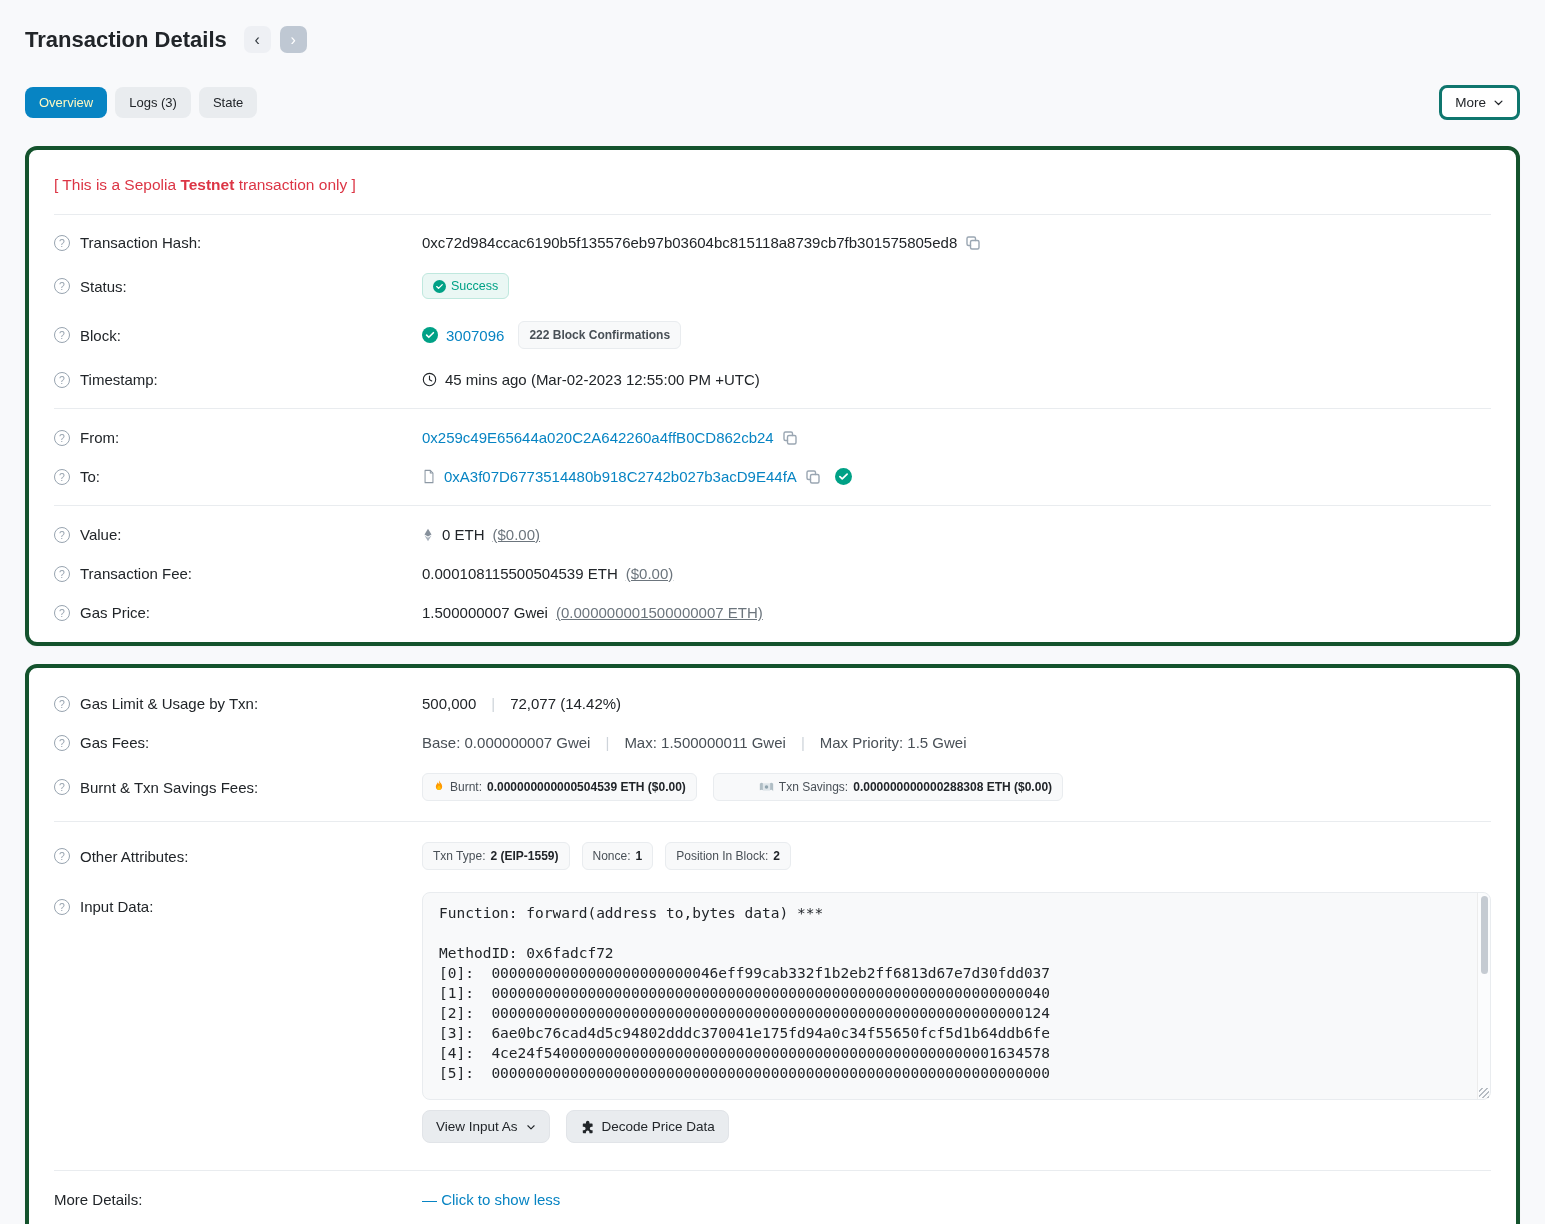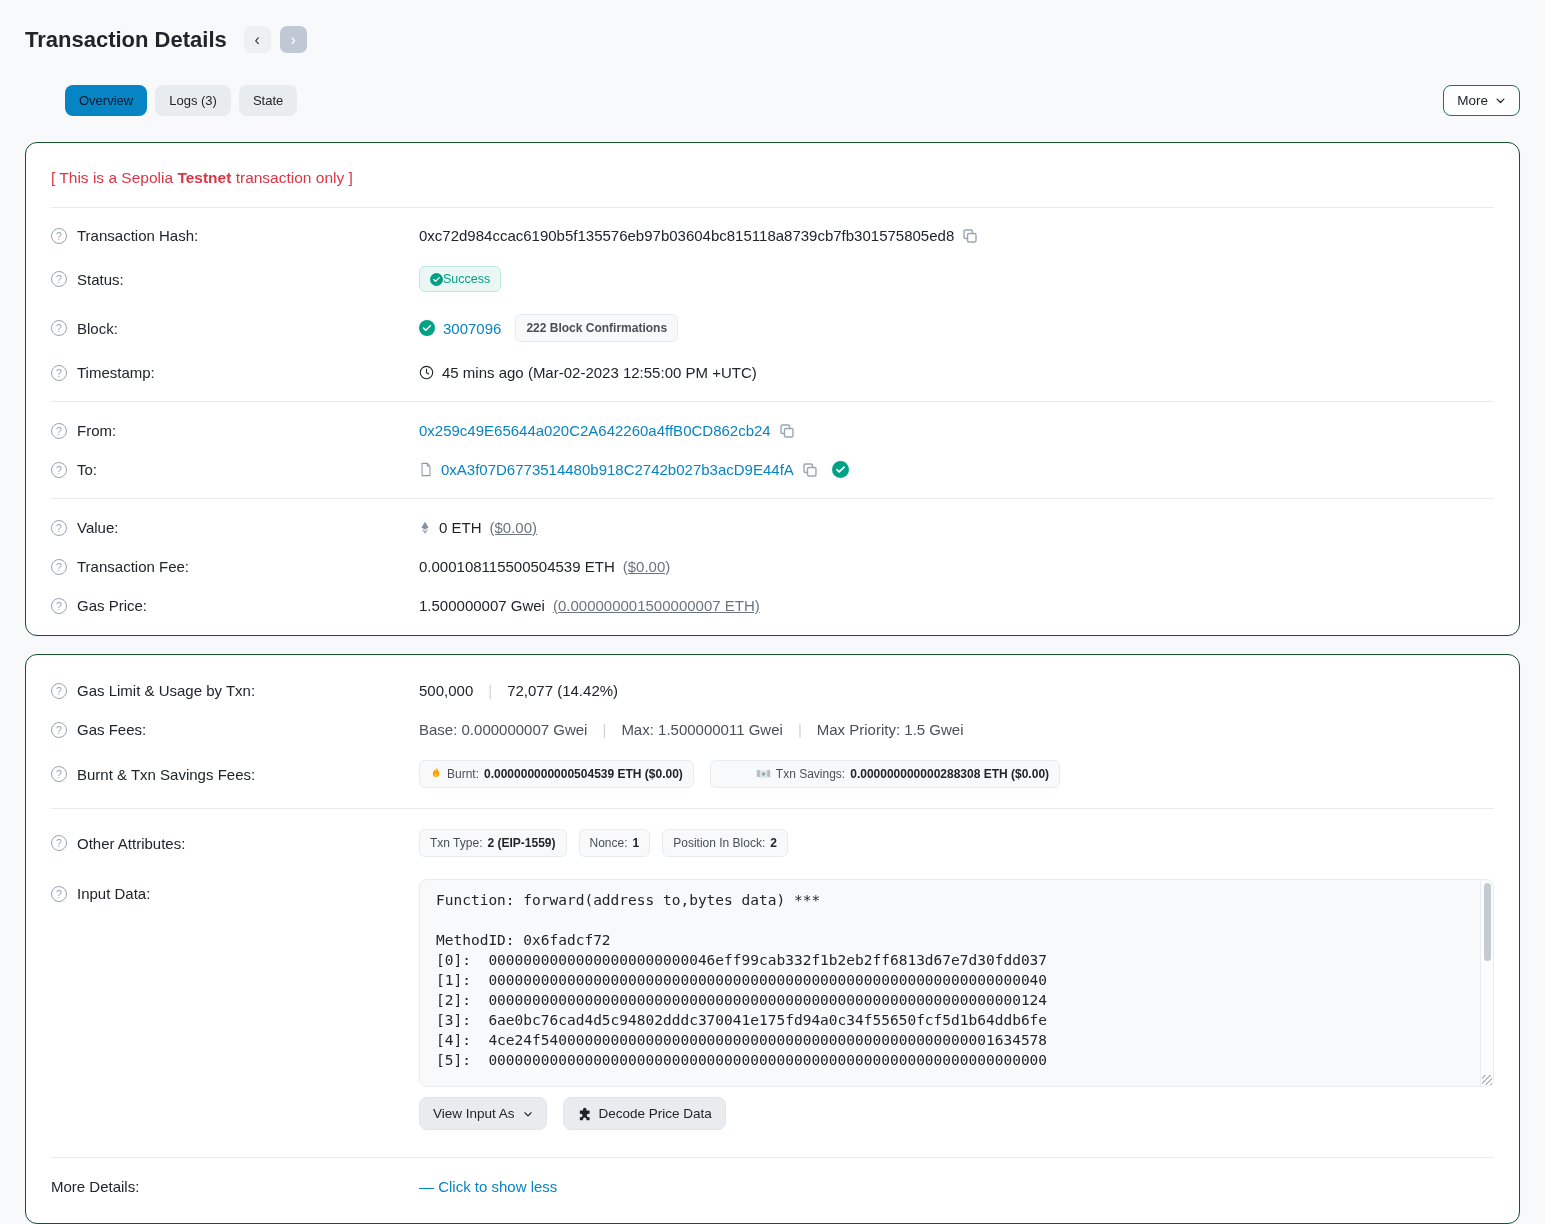--- a/index.html
+++ b/index.html
@@ -13,40 +13,40 @@
   
   .header { display:flex; align-items:center; gap:9px; margin:6px 0 32px; }
   .page-title { font-size:22px; font-weight:700; margin-right:8px; }
   .nav-btn { width:27px; height:27px; border-radius:7px; border:none; display:flex; align-items:center; justify-content:center; font-size:16px; cursor:pointer; line-height:1; }
   .nav-prev { background:#eef0f4; color:#343a40; }
   .nav-next { background:#bfc8d3; color:#ffffff; }
   
   .tabs-row { display:flex; align-items:center; margin-bottom:26px; }
   .tabs { display:flex; gap:8px; }
   .tab { padding:8px 14px; border-radius:8px; font-size:13px; font-weight:500; background:#e9ecef; color:#212529; cursor:pointer; }
-  .tab.active { background:#0784c3; color:#0f172a;margin-left:40px; }
-  .more-btn { margin-left:auto; background:#fff; border:1px solid #0f766e; border-radius:8px; padding:7px 13px; font-size:13.5px; display:flex; align-items:center; gap:7px; cursor:pointer; color:#212529; }
-  
-  .card { background:#fff; border:1px solid #14532d; border-radius:12px; padding:10px 25px; margin-bottom:18px; box-shadow:0 1px 2px rgba(30,45,65,.03); }
+  .tab.active { background:#0784c3; color:#fef9c3; }
+  .more-btn { margin-left:auto; background:#fff; border:3px solid #0f766e; border-radius:8px; padding:7px 13px; font-size:13.5px; display:flex; align-items:center; gap:7px; cursor:pointer; color:#212529; }
+  
+  .card { background:#fff; border:4px solid #14532d; border-radius:12px; padding:10px 25px; margin-bottom:18px; box-shadow:0 1px 2px rgba(30,45,65,.03); }
   .notice { padding:16px 0 20px; border-bottom:1px solid #e9ecef; margin-bottom:8px; color:#dc3545; font-size:15.5px; }
   .notice b { font-weight:700; }
   .divider { border-top:1px solid #e9ecef; margin:9px 0; }
   
   .row { display:flex; align-items:center; padding:11px 0; }
   .row.top { align-items:flex-start; }
   .row-label { width:368px; flex-shrink:0; display:flex; align-items:center; gap:10px; color:#212529; }
   .row.top .row-label { padding-top:6px; }
   .row-value { display:flex; align-items:center; gap:8px; flex:1; min-width:0; flex-wrap:wrap; }
   .qicon { width:16px; height:16px; border:1px solid #98a4b0; border-radius:50%; color:#98a4b0; font-size:10.5px; display:inline-flex; align-items:center; justify-content:center; flex-shrink:0; cursor:pointer; }
   .link { color:#0784c3; text-decoration:none; cursor:pointer; }
   .muted { color:#6c757d;text-decoration:underline; }
   .pipe { color:#ced4da; margin:0 7px; }
   .icon-btn { display:inline-flex; align-items:center; cursor:pointer; background:none; border:none; padding:0; }
   
-  .badge-success { display:inline-flex; align-items:center; background:#eaf7f4; border:1px solid #bfe8de; color:#00a186; font-size:12.5px; font-weight:500; padding:5px 10px; border-radius:6px; }
+  .badge-success { display:inline-flex; align-items:center; gap:5px; background:#eaf7f4; border:1px solid #bfe8de; color:#00a186; font-size:12.5px; font-weight:500; padding:5px 10px; border-radius:6px; }
   .badge-confirm { background:#f8f9fa; border:1px solid #e9ecef; border-radius:6px; padding:6px 10px; font-size:12px; font-weight:600; color:#495057; }
   .badge-gray { display:inline-flex; align-items:center; gap:5px; background:#f8f9fa; border:1px solid #e9ecef; border-radius:6px; padding:6px 10px; font-size:12px; color:#212529; }
   .badge-gray b { font-weight:700; }
   .badge-gray .bl { color:#495057; }
   
   .code-wrap { position:relative; flex:1; min-width:0; }
   .code {
     background:#f8f9fa; border:1px solid #e9ecef; border-radius:8px;
     padding:10px 26px 0 16px;
     font-family:"DejaVu Sans Mono", monospace; font-size:14.5px; line-height:20px;

